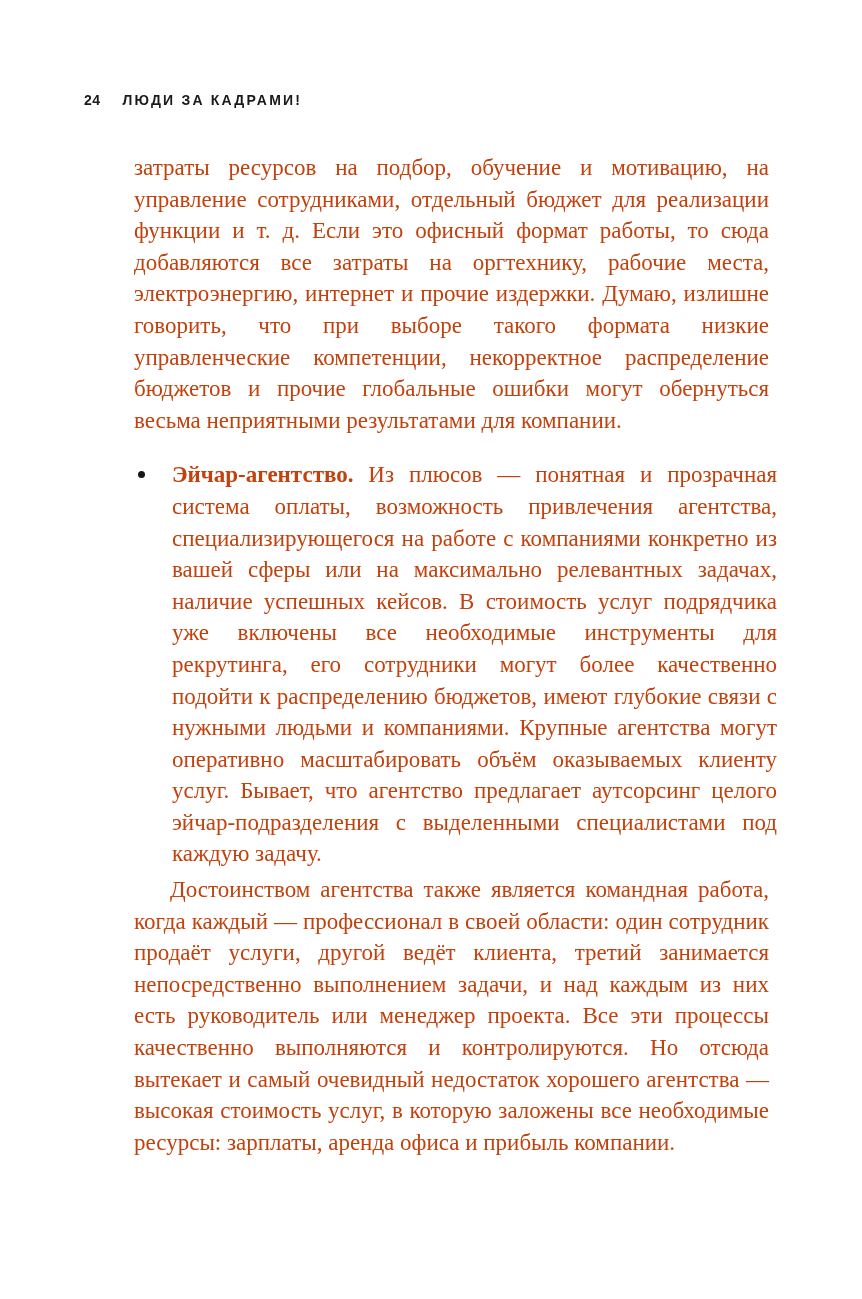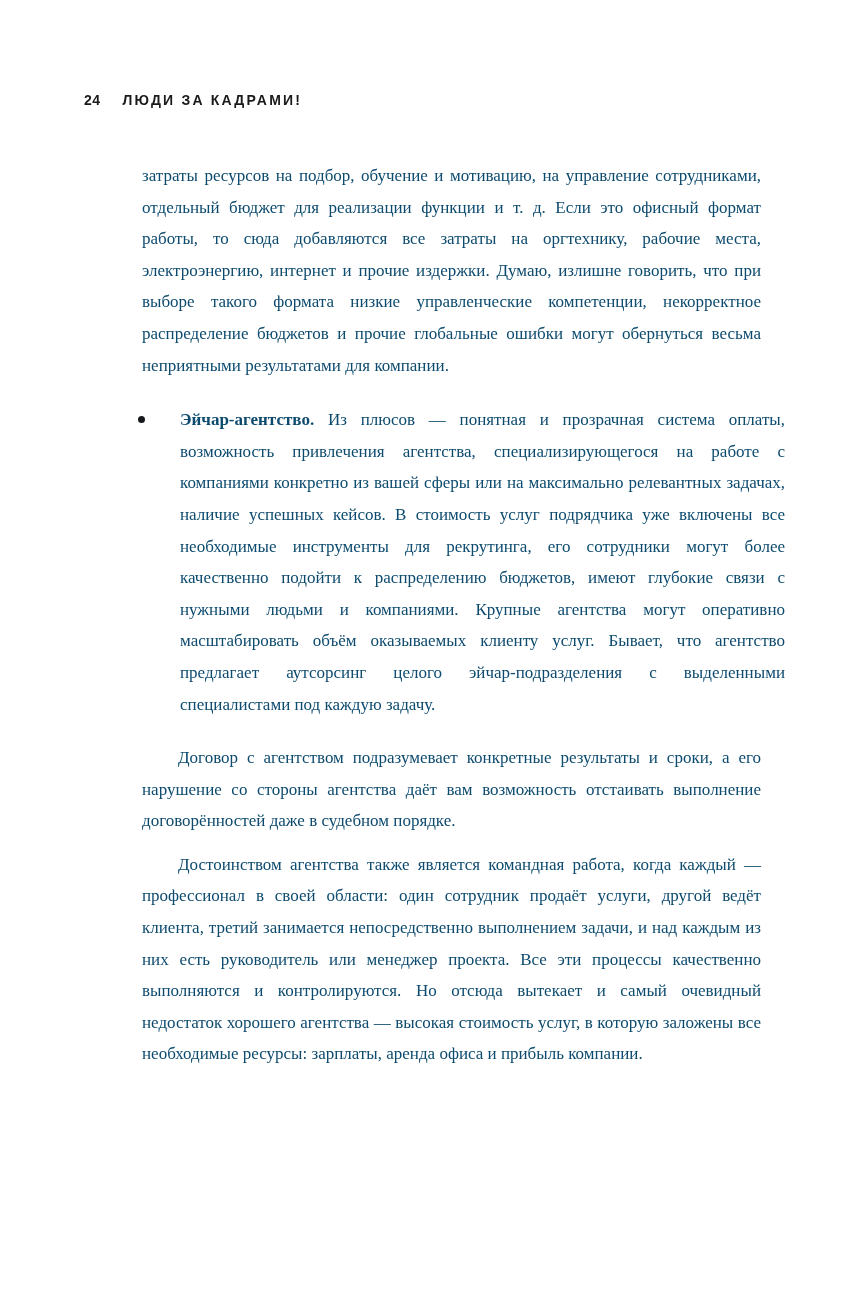--- a/index.html
+++ b/index.html
@@ -51,27 +51,27 @@
   }
 
   .text-column {
     position: absolute;
     left: 130px;
     top: 148px;
     width: 643px;
   }
 
   p {
-    margin: 12px;
-    font-size: 17px;
+    margin: 4px;
+    font-size: 23px;
     line-height: 31.6px;
     text-align: justify;
     text-justify: inter-word;
     hyphens: manual;
-    color: #0c4a6e;
+    color: #c2410c;
   }
 
   p.lead {
     text-indent: 0;
   }
 
   .bullet-block {
     margin-top: 23px;
     padding-left: 38px;
     position: relative;
@@ -113,18 +113,17 @@
 
   <div class="text-column">
 
     <p class="lead">затраты ресурсов на подбор, обучение и мотивацию, на управление сотрудниками, отдельный бюджет для реализации функции и т. д. Если это офисный формат работы, то сюда добавляются все затраты на оргтехнику, рабочие места, электроэнергию, интернет и прочие издержки. Думаю, излишне говорить, что при выборе такого формата низкие управленческие компетенции, некорректное распределение бюджетов и прочие глобальные ошибки могут обернуться весьма неприятными результатами для компании.</p>
 
     <div class="bullet-block">
       <span class="dot"></span>
       <p><span class="bold-lead">Эйчар-агентство.</span><span> Из плюсов — понятная и прозрачная система оплаты, возможность привлечения агентства, специализирующегося на работе с компаниями конкретно из вашей сферы или на максимально релевантных задачах, наличие успешных кейсов. В стоимость услуг подрядчика уже включены все необходимые инструменты для рекрутинга, его сотрудники могут более качественно подойти к распределению бюджетов, имеют глубокие связи с нужными людьми и компаниями. Крупные агентства могут оперативно масштабировать объём оказываемых клиенту услуг. Бывает, что агентство предлагает аутсорсинг целого эйчар-подразделения с выделенными специалистами под каждую задачу.</span></p>
     </div>
 
-    <p class="para-indent gap-before">Договор с агентством подразумевает конкретные результаты и сроки, а его нарушение со стороны агентства даёт вам возможность отстаивать выполнение договорённостей даже в судебном порядке.</p>
 
     <p class="para-indent">Достоинством агентства также является командная работа, когда каждый — профессионал в своей области: один сотрудник продаёт услуги, другой ведёт клиента, третий занимается непосредственно выполнением задачи, и над каждым из них есть руководитель или менеджер проекта. Все эти процессы качественно выполняются и контролируются. Но отсюда вытекает и самый очевидный недостаток хорошего агентства — высокая стоимость услуг, в которую заложены все необходимые ресурсы: зарплаты, аренда офиса и прибыль компании.</p>
 
   </div>
 </div>
 
 </body></html>

